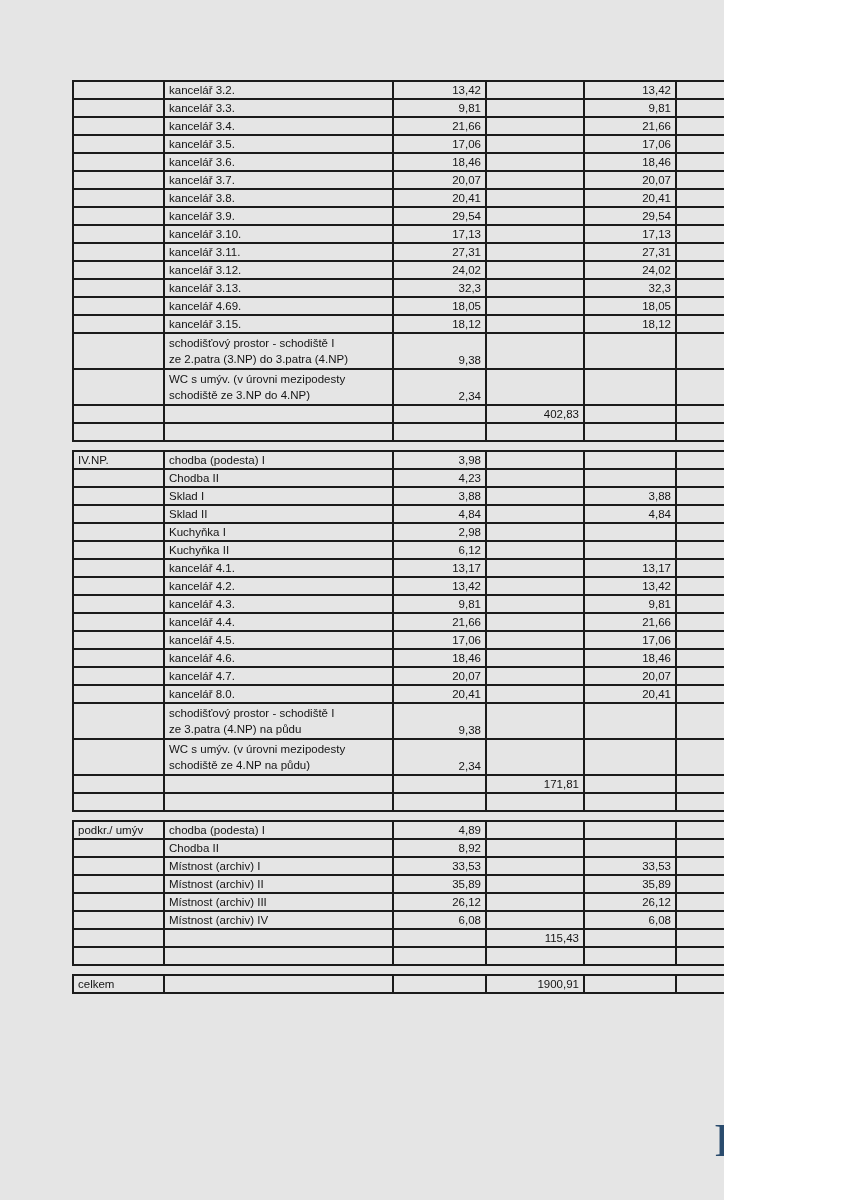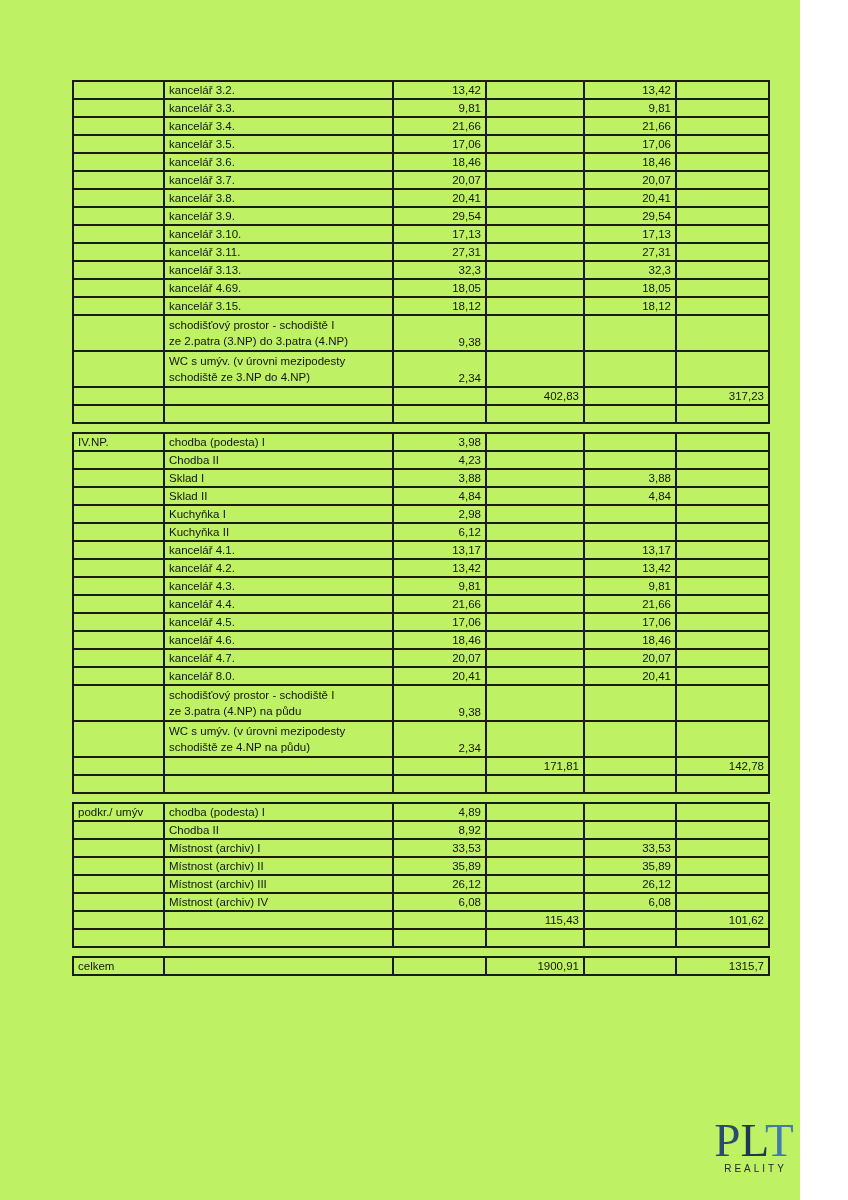--- a/index.html
+++ b/index.html
@@ -1,20 +1,20 @@
 <!DOCTYPE html>
 <html><head>
 <meta charset="utf-8">
 <style>
   html,body{margin:0;padding:0;background:#ffffff;}
   .page{
     position:relative;
-    width:800px;
+    width:724px;
     height:1200px;
-    background:#bef264;
+    background:#e5e5e5;
     font-family:"Liberation Sans", sans-serif;
     overflow:hidden;
   }
   table.sheet{
     position:absolute;
     left:72px;
     top:80px;
     width:696px;
     border-collapse:collapse;
     table-layout:fixed;
@@ -151,20 +151,28 @@
         <tr class="room">
           <td class="txt"></td>
           <td class="txt">kancelář 3.11.</td>
           <td class="num">27,31</td>
           <td class="num"></td>
           <td class="num">27,31</td>
           <td class="num"></td>
         </tr>
         <tr class="room">
           <td class="txt"></td>
+          <td class="txt">kancelář 3.12.</td>
+          <td class="num">24,02</td>
+          <td class="num"></td>
+          <td class="num">24,02</td>
+          <td class="num"></td>
+        </tr>
+        <tr class="room">
+          <td class="txt"></td>
           <td class="txt">kancelář 3.13.</td>
           <td class="num">32,3</td>
           <td class="num"></td>
           <td class="num">32,3</td>
           <td class="num"></td>
         </tr>
         <tr class="room">
           <td class="txt"></td>
           <td class="txt">kancelář 4.69.</td>
           <td class="num">18,05</td>

